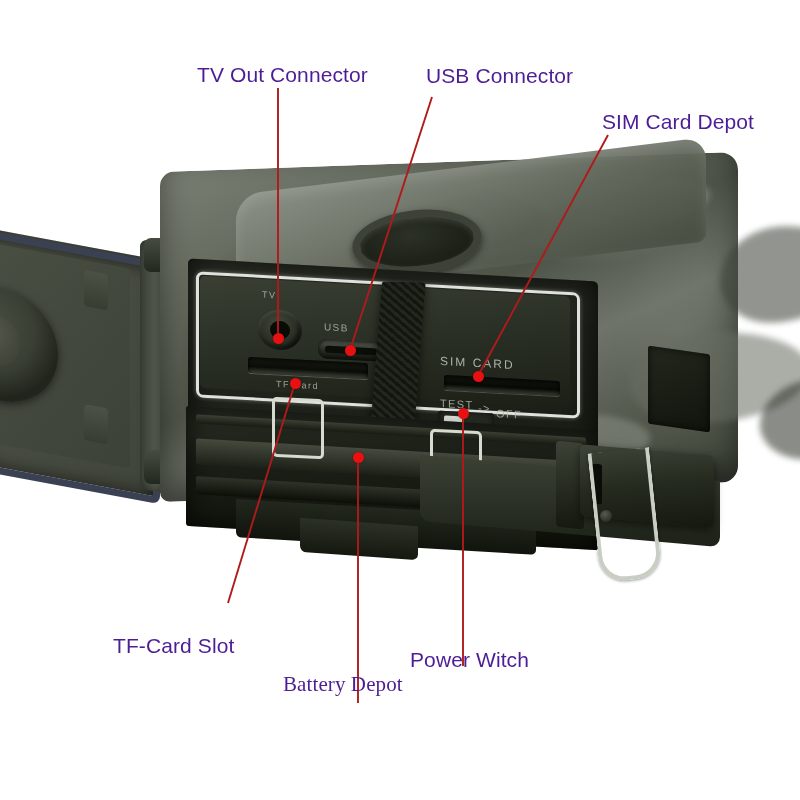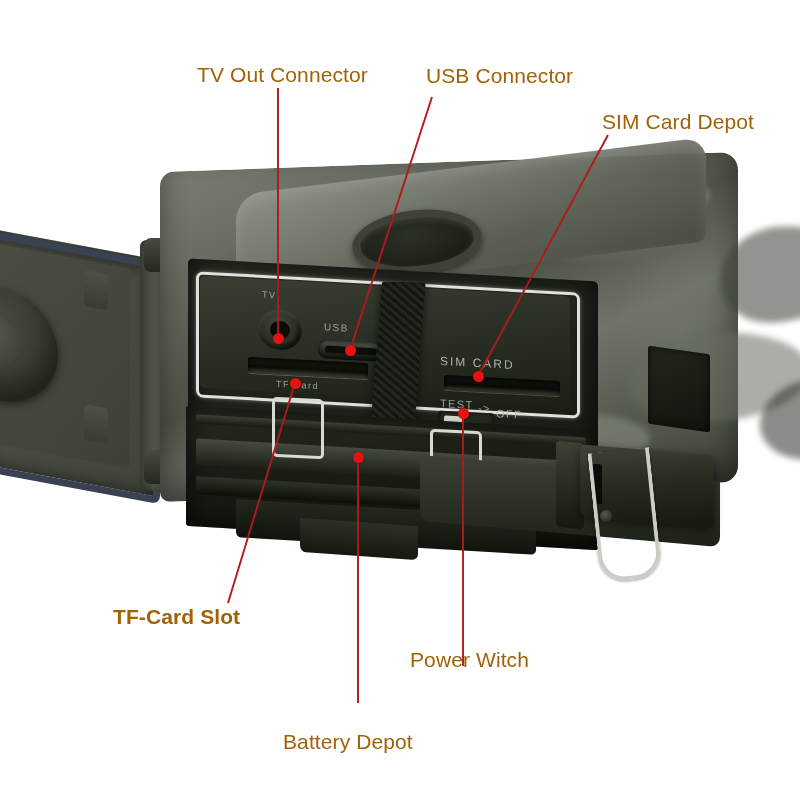--- a/index.html
+++ b/index.html
@@ -2,21 +2,21 @@
 <html><head>
 <meta charset="utf-8">
 <style>
   html,body{margin:0;padding:0;background:#ffffff;}
   body{width:800px;height:800px;position:relative;overflow:hidden;
        font-family:"Liberation Sans",sans-serif;}
 
   #stage{position:absolute;inset:0;background:#ffffff;}
 
   
-  .label{position:absolute;color:#a16207;font-size:21px;line-height:24px;
+  .label{position:absolute;color:#4c1d95;font-size:21px;line-height:24px;
          white-space:nowrap;letter-spacing:.1px;}
 
   
   .leader{position:absolute;left:0;top:0;width:800px;height:800px;
           pointer-events:none;}
 
   
   #photo{position:absolute;left:0;top:150px;width:800px;height:460px;}
 
   
@@ -293,18 +293,18 @@
       <div class="dot" style="left: 472.5px; top: 370.5px; background: rgb(232, 16, 16);"></div>
       <div class="dot" style="left: 289.5px; top: 377.5px; background: rgb(232, 16, 16);"></div>
       <div class="dot" style="left: 352.5px; top: 451.5px; background: rgb(232, 16, 16);"></div>
       <div class="dot" style="left: 457.5px; top: 407.5px; background: rgb(232, 16, 16);"></div>
     </div>
 
   <div id="label-layer">
       <div class="label" style="left: 197px; top: 63px;">TV Out Connector</div>
       <div class="label" style="left: 426px; top: 64px;">USB Connector</div>
       <div class="label" style="left: 602px; top: 110px;">SIM Card Depot</div>
-      <div class="label" style="left: 113px; top: 605px; font-weight: bold;">TF-Card Slot</div>
-      <div class="label" style="left: 283px; top: 730px;">Battery Depot</div>
+      <div class="label" style="left: 113px; top: 634px;">TF-Card Slot</div>
+      <div class="label" style="left: 283px; top: 672px; font-family: Liberation Serif, serif;">Battery Depot</div>
       <div class="label" style="left: 410px; top: 648px;">Power Witch</div>
     </div>
 
 </div>
 
 </body></html>

